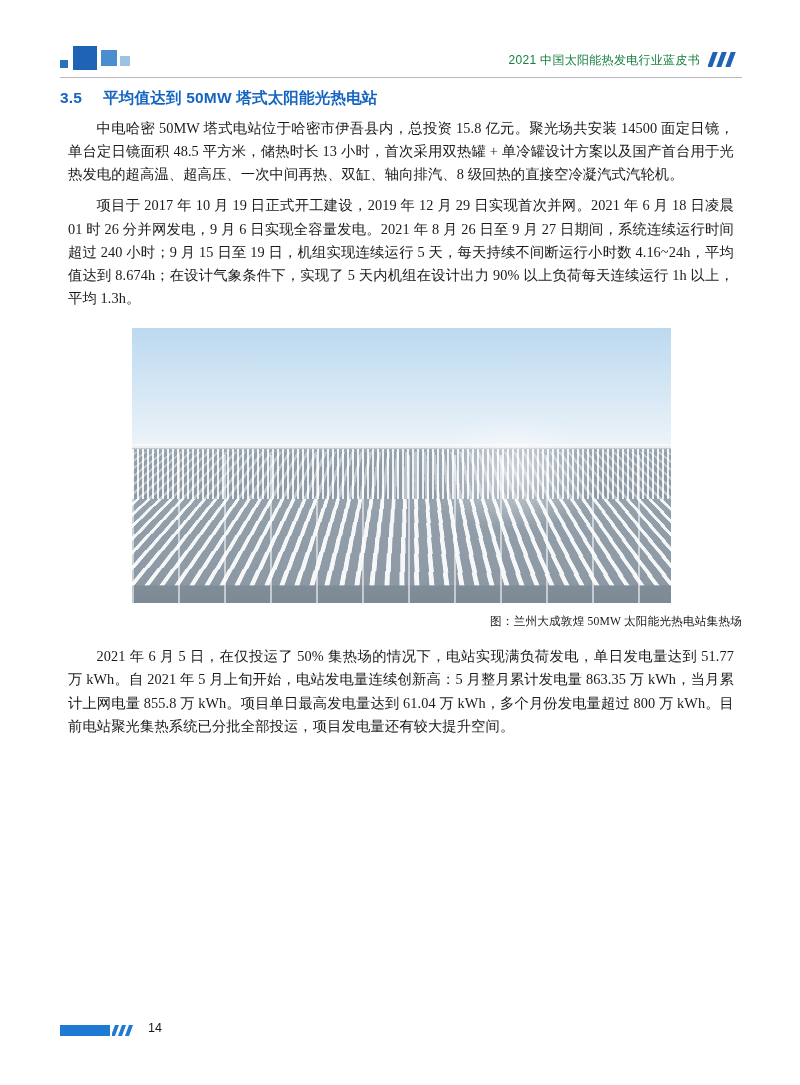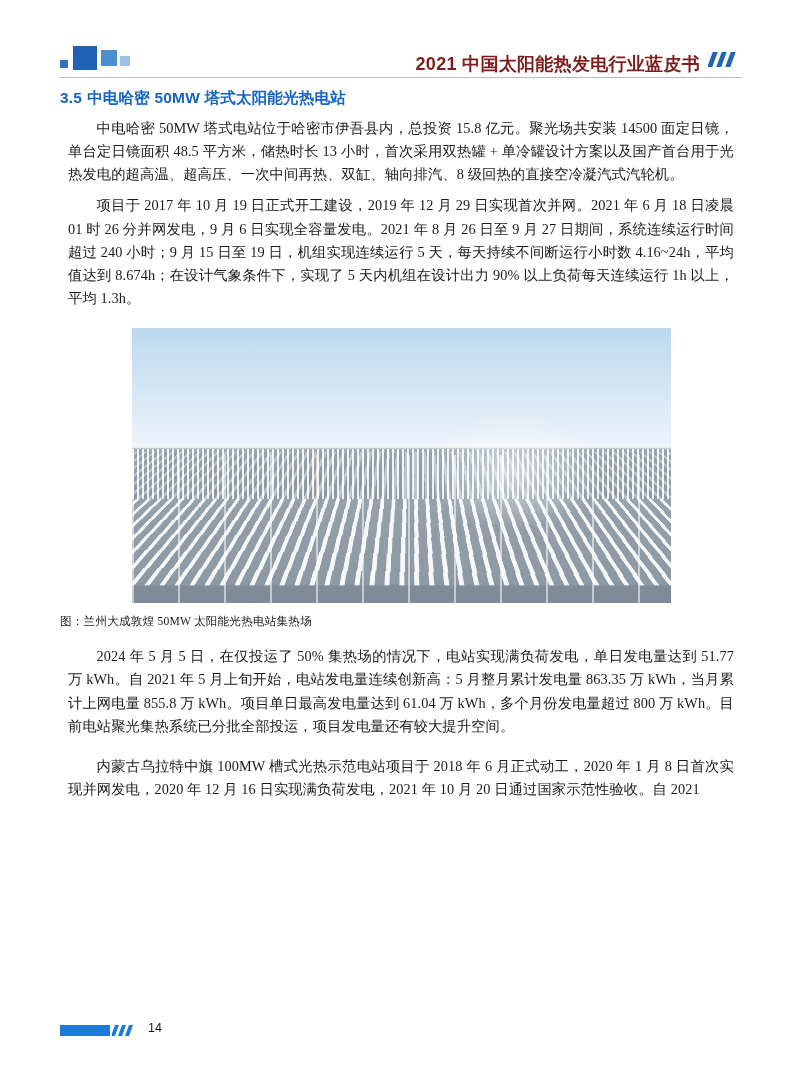--- a/index.html
+++ b/index.html
@@ -42,23 +42,23 @@
   .hdr-logo .sq1 { left: 0; top: 14px; width: 8px; height: 8px; background:#2f6fc0; }
   .hdr-logo .sq2 { left: 13px; top: 0; width: 24px; height: 24px; background:#1f63b4; }
   .hdr-logo .sq3 { left: 41px; top: 4px; width: 16px; height: 16px; background:#4a8ed0; }
   .hdr-logo .sq4 { left: 60px; top: 10px; width: 10px; height: 10px; background:#9cc2e6; }
 
   .hdr-title {
     position: absolute;
     right: 42px;
     top: 8px;
     font-family: "Liberation Sans", sans-serif;
-    font-size: 18px;
-    font-weight: bold;
-    color: #7f1d1d;
+    font-size: 12px;
+    font-weight: normal;
+    color: #15803d;
     letter-spacing: 0.3px;
     white-space: nowrap;
   }
   .hdr-slashes {
     position: absolute;
     right: 0;
     top: 8px;
     width: 34px;
     height: 15px;
     overflow: hidden;
@@ -91,40 +91,40 @@
     width: 682px;
   }
   h2.sec {
     font-family: "Liberation Sans", sans-serif;
     font-size: 15.5px;
     font-weight: bold;
     color: #1565c0;
     margin: 0 0 6px 0;
     letter-spacing: 0.2px;
   }
-  h2.sec .num { margin-right: 5px; }
+  h2.sec .num { margin-right: 21px; }
   p.body {
     font-size: 14.3px;
     line-height: 1.62;
     margin: 8px;
     text-align: justify;
     text-justify: inter-ideograph;
     text-indent: 2em;
     letter-spacing: 0.1px;
   }
   .sec-block { margin-bottom: 13px; }
   .gap-after-head { margin-top: 2px; }
   .sec35 { margin-top: 0; }
   .sec36 { margin-top: 18px; }
   .sec37 { margin-top: 17px; }
 
   
   .figure {
     margin: 10px 0 0 0;
-    text-align: left;
+    text-align: right;
   }
   .fig-img {
     width: 539px;
     height: 275px;
     margin: 0 auto;
     position: relative;
     overflow: hidden;
     background: linear-gradient(#cfe3f2 0%, #e7f0f8 38%, #dfe6ea 44%, #c9ced2 100%);
   }
   
@@ -246,21 +246,21 @@
         <i></i>
         <i></i>
     </div>
     <div class="hdr-rule"></div>
   </div>
 
   <div class="content">
 
     <div class="sec-block sec35">
       <h2 class="sec">
-        <span class="num">3.5</span><span>中电哈密 50MW 塔式太阳能光热电站</span>
+        <span class="num">3.5</span><span>平均值达到 50MW 塔式太阳能光热电站</span>
       </h2>
       <p class="body gap-after-head">中电哈密 50MW 塔式电站位于哈密市伊吾县内，总投资 15.8 亿元。聚光场共安装 14500 面定日镜，单台定日镜面积 48.5 平方米，储热时长 13 小时，首次采用双热罐 + 单冷罐设计方案以及国产首台用于光热发电的超高温、超高压、一次中间再热、双缸、轴向排汽、8 级回热的直接空冷凝汽式汽轮机。</p>
       <p class="body">项目于 2017 年 10 月 19 日正式开工建设，2019 年 12 月 29 日实现首次并网。2021 年 6 月 18 日凌晨 01 时 26 分并网发电，9 月 6 日实现全容量发电。2021 年 8 月 26 日至 9 月 27 日期间，系统连续运行时间超过 240 小时；9 月 15 日至 19 日，机组实现连续运行 5 天，每天持续不间断运行小时数 4.16~24h，平均值达到 8.674h；在设计气象条件下，实现了 5 天内机组在设计出力 90% 以上负荷每天连续运行 1h 以上，平均 1.3h。</p>
     </div>
 
     <div class="sec-block sec36">
 
       <div class="figure">
         <div class="fig-img">
           <div class="fig-sky"></div>
@@ -268,25 +268,24 @@
           <div class="fig-horizon"></div>
           <div class="fig-ground"></div>
           <div class="fig-rows"></div>
           <div class="fig-rows2"></div>
           <div class="fig-posts"></div>
           <div class="fig-glow"></div>
         </div>
         <div class="fig-cap">图：兰州大成敦煌 50MW 太阳能光热电站集热场</div>
       </div>
 
-      <p class="body" style="margin-top:16px">2024 年 5 月 5 日，在仅投运了 50% 集热场的情况下，电站实现满负荷发电，单日发电量达到 51.77 万 kWh。自 2021 年 5 月上旬开始，电站发电量连续创新高：5 月整月累计发电量 863.35 万 kWh，当月累计上网电量 855.8 万 kWh。项目单日最高发电量达到 61.04 万 kWh，多个月份发电量超过 800 万 kWh。目前电站聚光集热系统已分批全部投运，项目发电量还有较大提升空间。</p>
+      <p class="body" style="margin-top:16px">2021 年 6 月 5 日，在仅投运了 50% 集热场的情况下，电站实现满负荷发电，单日发电量达到 51.77 万 kWh。自 2021 年 5 月上旬开始，电站发电量连续创新高：5 月整月累计发电量 863.35 万 kWh，当月累计上网电量 855.8 万 kWh。项目单日最高发电量达到 61.04 万 kWh，多个月份发电量超过 800 万 kWh。目前电站聚光集热系统已分批全部投运，项目发电量还有较大提升空间。</p>
     </div>
 
     <div class="sec-block sec37">
-      <p class="body gap-after-head">内蒙古乌拉特中旗 100MW 槽式光热示范电站项目于 2018 年 6 月正式动工，2020 年 1 月 8 日首次实现并网发电，2020 年 12 月 16 日实现满负荷发电，2021 年 10 月 20 日通过国家示范性验收。自 2021</p>
     </div>
 
   </div>
 
   <div class="footer">
     <div class="ftr-bar"></div>
     <div class="ftr-slashes">
       <i></i>
         <i></i>
         <i></i>

